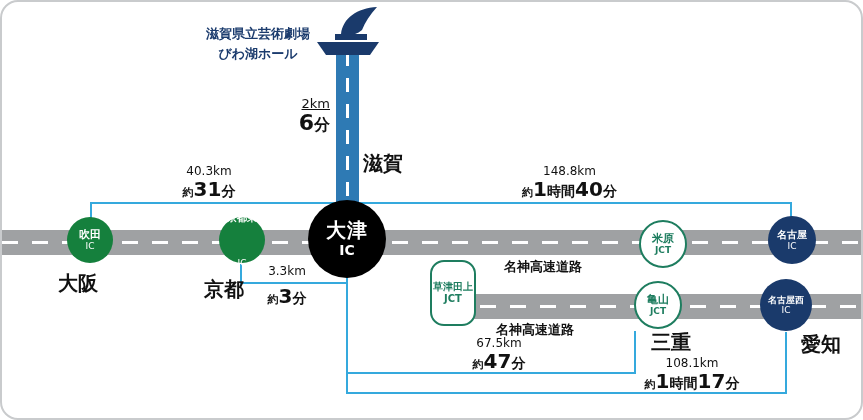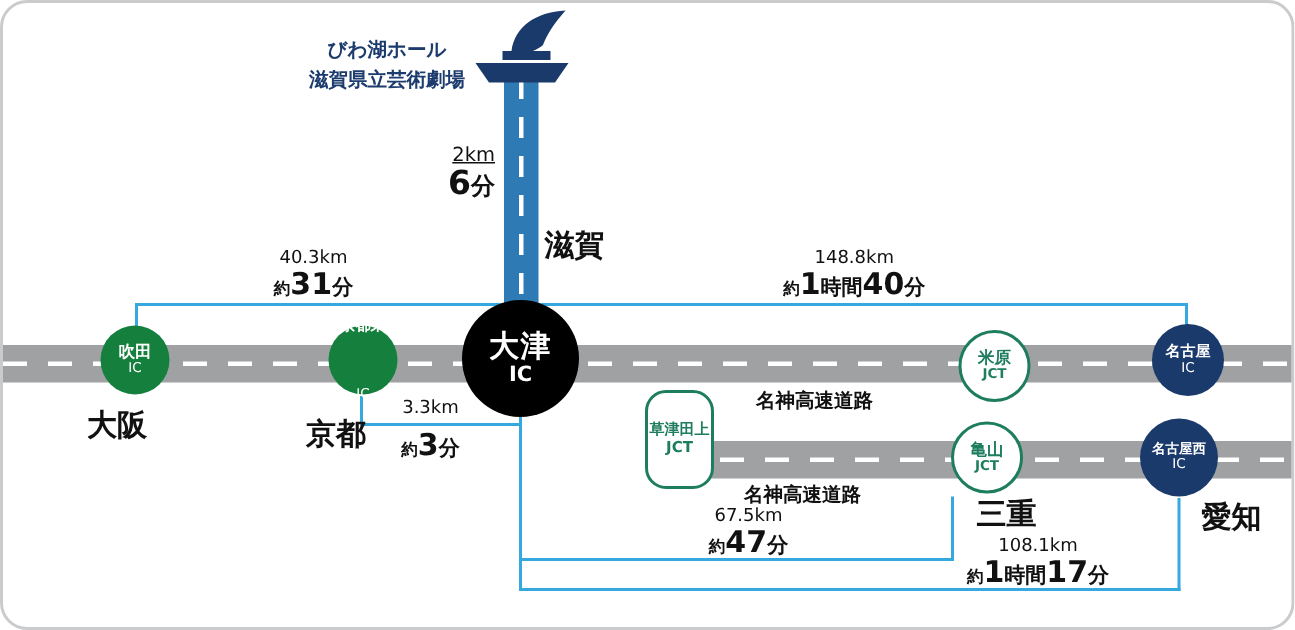--- a/index.html
+++ b/index.html
@@ -71,22 +71,22 @@
   <div class="bline" style="left:783px;top:330px;width:2px;height:62px;"></div>
 
   <div class="icon-wrap" style="left:305px;top:4px;width:80px;height:52px;">
     <svg width="80" height="52" viewBox="0 0 80 52">
       <path d="M34 28 C36 12 50 2 70 1 C63 9 58 16 55 24 C48 30 40 30 34 28 Z" fill="#1a3a6b"></path>
       <rect x="28" y="28" width="32" height="6" fill="#1a3a6b"></rect>
       <path d="M10 36 L72 36 L63 49 L19 49 Z" fill="#1a3a6b"></path>
     </svg>
   </div>
   <div class="hall-label" style="left:196px;top:22px;width:120px;">
+    <div>滋賀県立芸術劇場</div>
     <div>びわ湖ホール</div>
-    <div>滋賀県立芸術劇場</div>
   </div>
 
   <div class="access-label" style="left:240px;top:94px;width:88px;">
     <div class="dist">2km</div>
     <div class="time">
       <span class="t-lg" style="font-size:22px;">6</span><span class="t-md" style="font-size:16px;">分</span>
     </div>
   </div>
 
   <div class="region" style="left:361px;top:148px;">滋賀</div>

